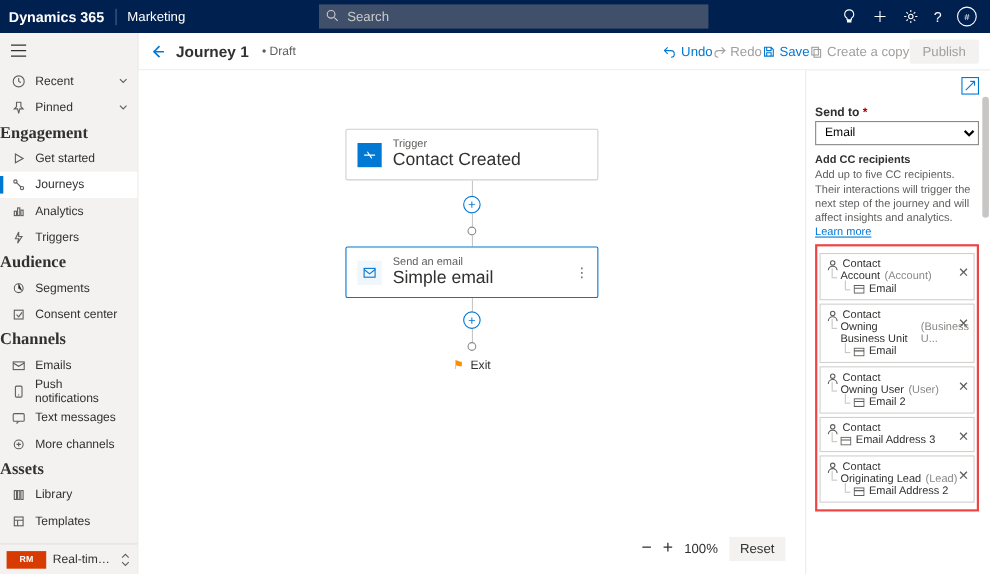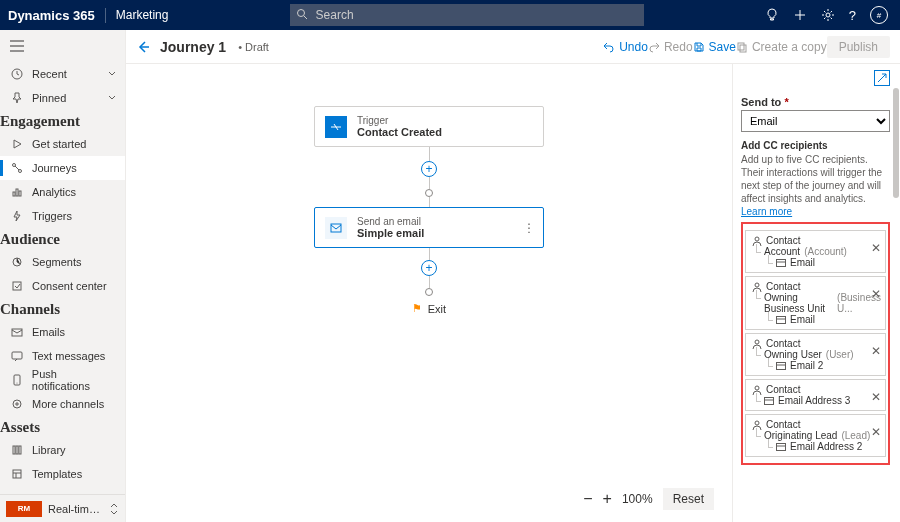--- a/index.html
+++ b/index.html
@@ -39,28 +39,28 @@
 .cmdbar .status { font-size: 11px; color: #605e5c; margin-left: 12px; }
 .cmdbar .actions { margin-left: auto; display: flex; align-items: center; font-size: 12px; }
 .cmdbar .actions .act { display: flex; align-items: center; gap: 4px; cursor: pointer; }
 .cmdbar .actions .act.disabled { color: #a19f9d; cursor: default; }
 .cmdbar .publish { background: #f3f2f1; color: #a19f9d; padding: 4px 12px; border-radius: 2px; }
 
 .workspace { flex: 1; display: flex; }
 
 
 .canvas { flex: 1; position: relative; background: #fff; overflow: hidden; }
-.flow { position: absolute; left: 50%; transform: translateX(-50%); top: 42px; display: flex; flex-direction: column; align-items: center; }
+.flow { position: absolute; left: 50%; transform: translateX(-50%); top: 53px; display: flex; flex-direction: column; align-items: center; }
 .node { width: 230px; border: 1px solid #d2d0ce; background: #fff; display: flex; align-items: center; padding: 8px 10px; border-radius: 2px; position: relative; }
 .node .nicon { width: 22px; height: 22px; display: flex; align-items: center; justify-content: center; margin-right: 10px; }
 .node.trigger .nicon { background: #0078d4; color: #fff; }
 .node.email { border: 1.5px solid #0078d4; }
 .node.email .nicon { background: #eff6fc; color: #0078d4; }
 .node .ntxt .t1 { font-size: 10px; color: #605e5c; }
-.node .ntxt .t2 { font-size: 11px; font-weight: 700; }
+.node .ntxt .t2 { font-size: 16px; font-weight: 400; }
 .node .dots { position: absolute; right: 8px; color: #605e5c; }
 .connector { width: 1px; background: #c8c6c4; }
 .plusbtn { width: 16px; height: 16px; border: 1px solid #0078d4; border-radius: 50%; background: #fff; color: #0078d4; display: flex; align-items: center; justify-content: center; font-size: 12px; line-height: 1; }
 .smallcircle { width: 8px; height: 8px; border: 1px solid #8a8886; border-radius: 50%; background: #fff; }
 .exit { display: flex; align-items: center; gap: 6px; margin-top: 6px; font-size: 11px; }
 .exit .flag { color: #ff8c00; }
 
 .zoom { position: absolute; bottom: 12px; right: 18px; display: flex; align-items: center; gap: 10px; font-size: 12px; }
 .zoom .zbtn { font-size: 16px; cursor: pointer; color: #323130; }
 .zoom .reset { background: #f3f2f1; padding: 4px 10px; cursor: pointer; }
@@ -225,34 +225,34 @@
             <svg width="12" height="12" viewBox="0 0 12 12">
               <rect x="1" y="3" width="10" height="7" fill="none" stroke="#605e5c"></rect>
               <path d="M1 4l5 3 5-3" fill="none" stroke="#605e5c"></path>
             </svg>
           </span>
           <span>Emails</span>
         </div>
         <div class="sb-row">
           <span class="ricon">
             <svg width="12" height="12" viewBox="0 0 12 12">
+              <rect x="3" y="1" width="6" height="10" rx="1" fill="none" stroke="#605e5c"></rect>
+              <circle cx="6" cy="9" r="0.5" fill="#605e5c"></circle>
+            </svg>
+          </span>
+          <span>Push notifications</span>
+        </div>
+        <div class="sb-row">
+          <span class="ricon">
+            <svg width="12" height="12" viewBox="0 0 12 12">
               <rect x="1" y="2" width="10" height="7" rx="1" fill="none" stroke="#605e5c"></rect>
               <path d="M4 11l2-2" stroke="#605e5c"></path>
             </svg>
           </span>
           <span>Text messages</span>
-        </div>
-        <div class="sb-row">
-          <span class="ricon">
-            <svg width="12" height="12" viewBox="0 0 12 12">
-              <rect x="3" y="1" width="6" height="10" rx="1" fill="none" stroke="#605e5c"></rect>
-              <circle cx="6" cy="9" r="0.5" fill="#605e5c"></circle>
-            </svg>
-          </span>
-          <span>Push notifications</span>
         </div>
         <div class="sb-row">
           <span class="ricon">
             <svg width="12" height="12" viewBox="0 0 12 12">
               <circle cx="6" cy="6" r="4" fill="none" stroke="#605e5c"></circle>
               <line x1="4" y1="6" x2="8" y2="6" stroke="#605e5c"></line>
               <line x1="6" y1="4" x2="6" y2="8" stroke="#605e5c"></line>
             </svg>
           </span>
           <span>More channels</span>

